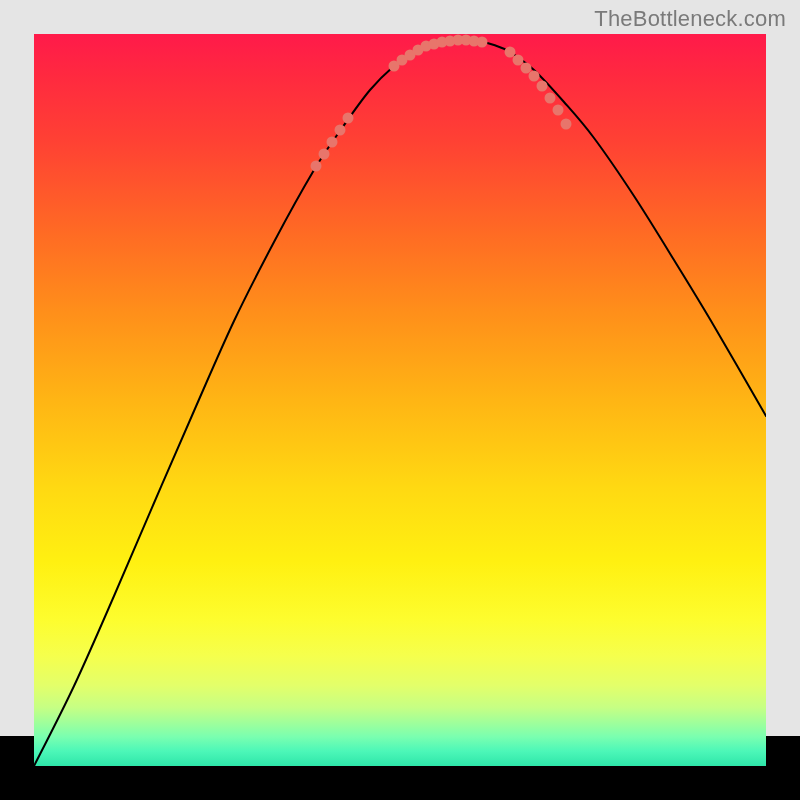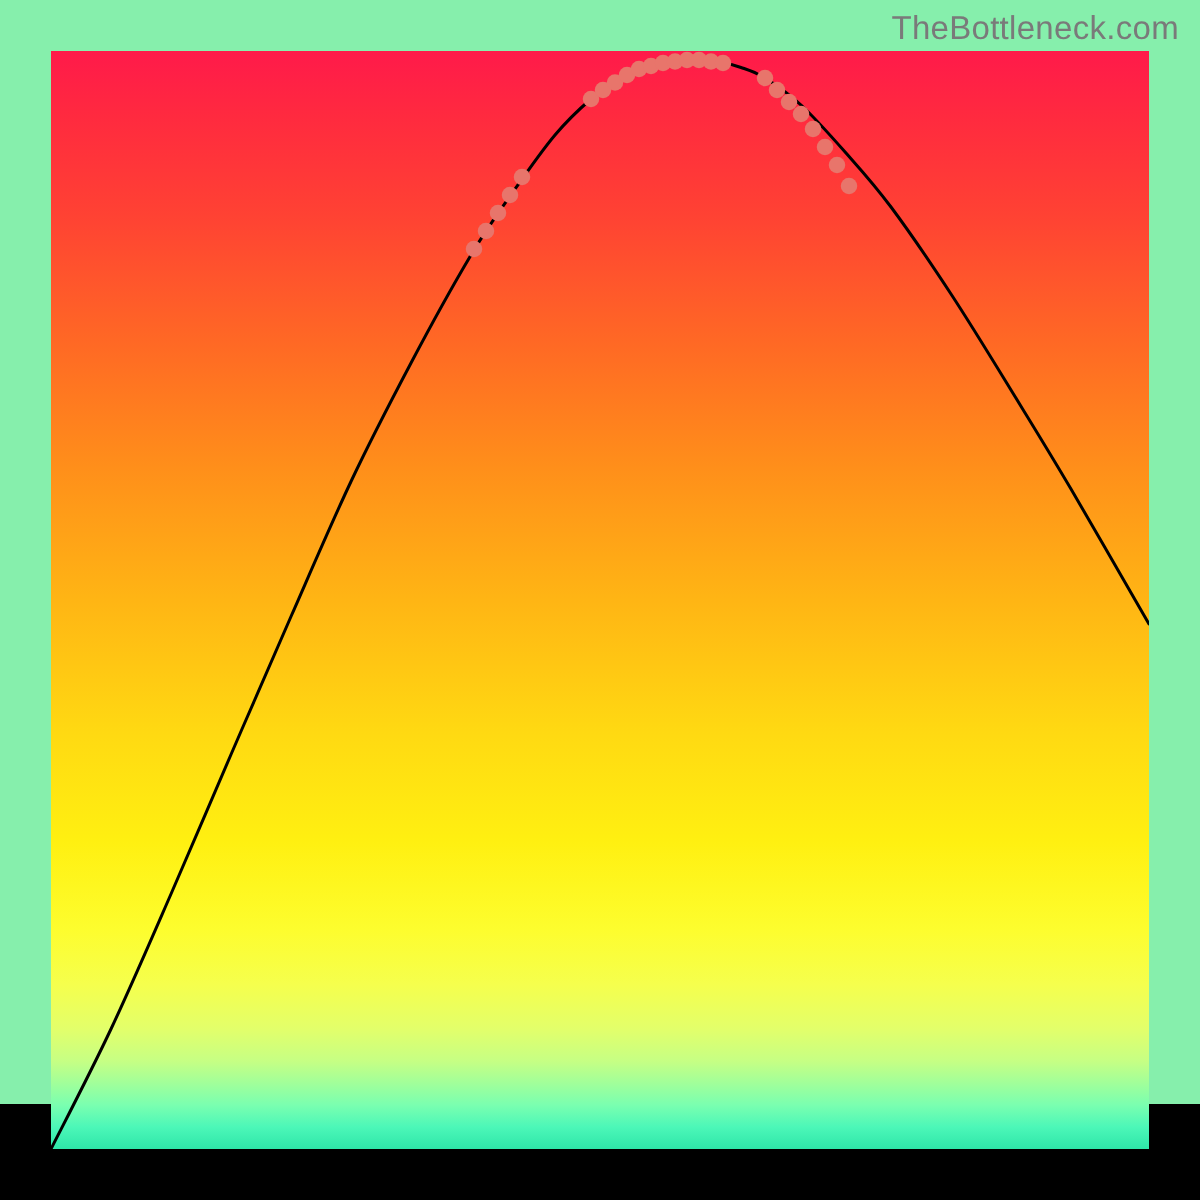--- a/index.html
+++ b/index.html
@@ -8,21 +8,21 @@
     width: 800px;
     height: 800px;
     background: #000;
     overflow: hidden;
     font-family: Arial, Helvetica, sans-serif;
   }
   .stage {
     position: relative;
     width: 800px;
     height: 736px;
-    background: #86efac;
+    background: #e5e5e5;
   }
   .plot-area {
     position: absolute;
     left: 34px;
     top: 34px;
     width: 732px;
     height: 732px;
     overflow: hidden;
   }
   .gradient {

